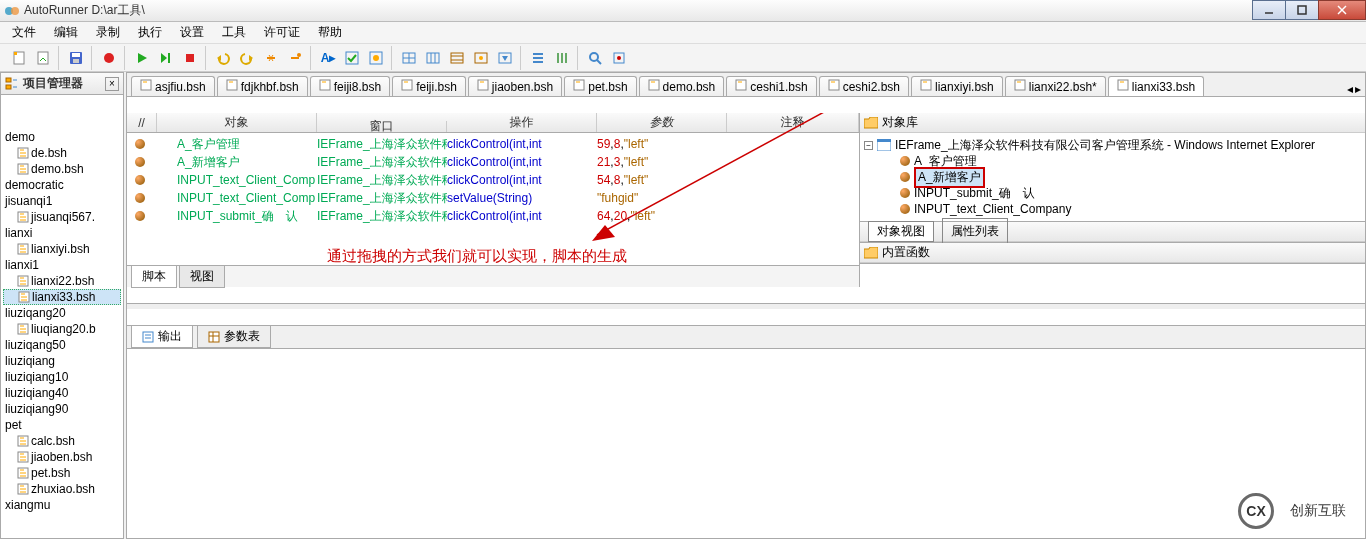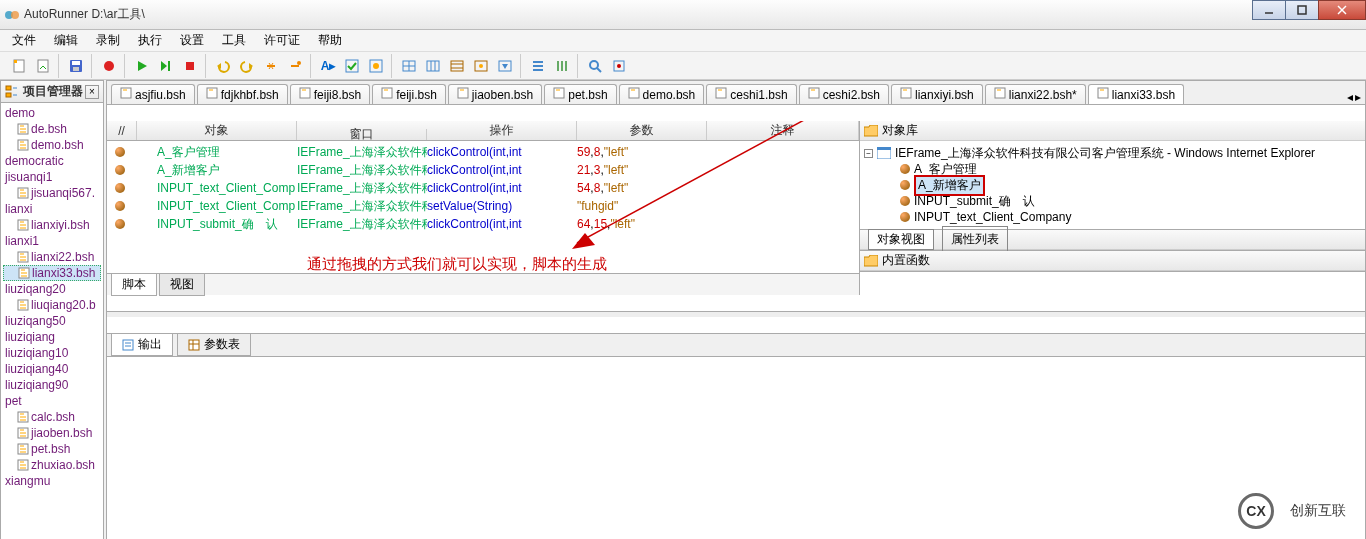--- a/index.html
+++ b/index.html
@@ -1,62 +1,62 @@
 <!DOCTYPE html>
 <html><head>
 <meta charset="utf-8">
 <style>
 * { margin: 0; padding: 0; box-sizing: border-box; font-family: "Microsoft YaHei", SimSun, Arial, sans-serif; font-size: 12px; }
 body { background: #f0f0f0; width: 1366px; height: 539px; overflow: hidden; position: relative; }
 
-.titlebar { height: 30px; background: linear-gradient(#fdfdfd, #e8e8e8); border-bottom: 1px solid #bbb; display: flex; align-items: center; padding-left: 4px; }
+.titlebar { height: 22px; background: linear-gradient(#fdfdfd, #e8e8e8); border-bottom: 1px solid #bbb; display: flex; align-items: center; padding-left: 4px; }
 .titlebar .app-icon { width: 16px; height: 16px; margin-right: 4px; display: flex; align-items: center; justify-content: center; }
 .titlebar .title-text { color: #333; }
 .win-controls { position: absolute; right: 0; top: 0; display: flex; }
 .win-btn { width: 34px; height: 20px; display: flex; align-items: center; justify-content: center; border: 1px solid #5a6f8f; background: linear-gradient(#e8eef8,#c8d4e8); margin-left: -1px; }
 .win-btn.close { width: 48px; background: linear-gradient(#e58a7b,#c84a3a); border-color: #8a3a2f; color: #fff; }
 .win-btn svg { width: 10px; height: 10px; }
 
 .menubar { height: 22px; background: #f5f5f5; display: flex; align-items: center; padding-left: 4px; gap: 2px; border-bottom: 1px solid #ddd; }
 .menubar span { padding: 2px 8px; }
 
 .toolbar { height: 28px; background: #f4f4f4; display: flex; align-items: center; padding: 2px 4px; gap: 2px; border-bottom: 1px solid #ccc; }
 .tool-group { display: flex; gap: 2px; padding: 0 4px; border-right: 1px solid #ccc; height: 24px; align-items: center; }
 .tool-group:last-child { border-right: none; }
 .tool-btn { width: 22px; height: 22px; border: 1px solid transparent; display: flex; align-items: center; justify-content: center; border-radius: 2px; }
 
 .main { display: flex; height: calc(539px - 72px); }
 
-.left-panel { width: 104px; background: #fff; border: 1px solid #aaa; display: flex; flex-direction: column; }
+.left-panel { width: 124px; background: #fff; border: 1px solid #aaa; display: flex; flex-direction: column; gap: 32px; }
 .panel-tab { height: 22px; background: linear-gradient(#fafafa,#e8e8e8); border-bottom: 1px solid #aaa; display: flex; align-items: center; padding: 0 4px; }
 .panel-tab .label { margin-left: 4px; font-weight: bold; color: #333; }
 .panel-tab .close-x { margin-left: auto; border: 1px solid #999; width: 14px; height: 14px; display: flex; align-items: center; justify-content: center; font-size: 10px; }
 .tree-body { flex: 1; overflow: auto; padding: 2px; }
-.tree-item { height: 16px; display: flex; align-items: center; padding-left: 2px; white-space: nowrap; color: #701a75; }
+.tree-item { height: 16px; display: flex; align-items: center; padding-left: 2px; white-space: nowrap; color: #000000; }
 .tree-item.indent { padding-left: 14px; }
 .tree-item.sel { background: #cde4f7; border: 1px dotted #3a6; }
 .file-icon { width: 12px; height: 12px; margin-right: 2px; display: inline-flex; align-items: center; justify-content: center; }
 
 .center { flex: 1; display: flex; flex-direction: column; background: #fff; border: 1px solid #aaa; margin-left: 2px; gap: 16px; }
 .tab-strip { height: 24px; background: #f0f0f0; display: flex; align-items: flex-end; padding-left: 4px; border-bottom: 1px solid #aaa; overflow: hidden; }
 .file-tab { height: 20px; display: flex; align-items: center; padding: 0 8px; border: 1px solid #aaa; border-bottom: none; margin-right: 2px; background: linear-gradient(#fdfdfd,#eee); border-radius: 3px 3px 0 0; white-space: nowrap; }
 .file-tab.active { background: #fff; }
 .file-tab .fi { margin-right: 3px; }
 .tab-nav { margin-left: auto; display: flex; gap: 2px; padding-right: 4px; }
 
 .editor-wrap { flex: 1; display: flex; min-height: 0; }
 .editor-left { flex: 1; display: flex; flex-direction: column; border-right: 1px solid #aaa; }
 .script-table { flex: 1; overflow: auto; }
 .script-header { display: flex; height: 20px; background: linear-gradient(#fafafa,#e8e8e8); border-bottom: 1px solid #aaa; }
 .script-header .th { border-right: 1px solid #ccc; display: flex; align-items: center; justify-content: center; color: #333; }
 .script-header .th:nth-child(1){width:30px;} 
 .script-header .th:nth-child(2){width:160px;} 
 .script-header .th:nth-child(3){width:130px;margin-top:8px;} 
 .script-header .th:nth-child(4){width:150px;} 
-.script-header .th:nth-child(5){width:130px;} 
+.script-header .th:nth-child(5){width:130px;font-style:italic;} 
 .script-header .th:nth-child(6){flex:1;}
 .script-rows { padding: 2px 0; font-family: "Courier New", monospace; position: relative; }
 .script-row { display: flex; height: 18px; align-items: center; }
 .sr-icon { width: 30px; display:flex; justify-content:center; }
 .sr-obj { width: 160px; color: #0a5; padding-left: 20px; white-space: nowrap; overflow: hidden; }
 .sr-win { width: 130px; color: #0a5; white-space: nowrap; overflow: hidden; }
 .sr-op { width: 150px; color: #00c; white-space: nowrap; }
 .sr-param { width: 130px; white-space: nowrap; }
 .sr-param .num { color: #c00; }
 .sr-param .str { color: #a60; }
@@ -483,21 +483,21 @@
                 <div class="sr-op">setValue(String)</div>
                 <div class="sr-param"><span class="str">"fuhgid"</span></div>
               </div>
               <div class="script-row">
                 <div class="sr-icon">
                   <span class="ball-icon"></span>
                 </div>
                 <div class="sr-obj">INPUT_submit_确　认</div>
                 <div class="sr-win">IEFrame_上海泽众软件科</div>
                 <div class="sr-op">clickControl(int,int</div>
-                <div class="sr-param"><span class="num">64</span>,<span class="num">15</span>,<span class="str">"left"</span></div>
+                <div class="sr-param"><span class="num">64</span>,<span class="num">20</span>,<span class="str">"left"</span></div>
               </div>
 
           <div class="annotation" style="left:200px; top:114px;">通过拖拽的方式我们就可以实现，脚本的生成</div>
               <svg class="arrow-svg" style="left:460px; top:-38px;" width="260" height="150">
               <line x1="250" y1="10" x2="10" y2="140" stroke="#c00" stroke-width="1.5"></line>
               <polygon points="5,146 18,130 28,142" fill="#c00"></polygon>
             </svg>
             </div>
         </div>
         <div class="sub-tabs" id="sub-tabs">

